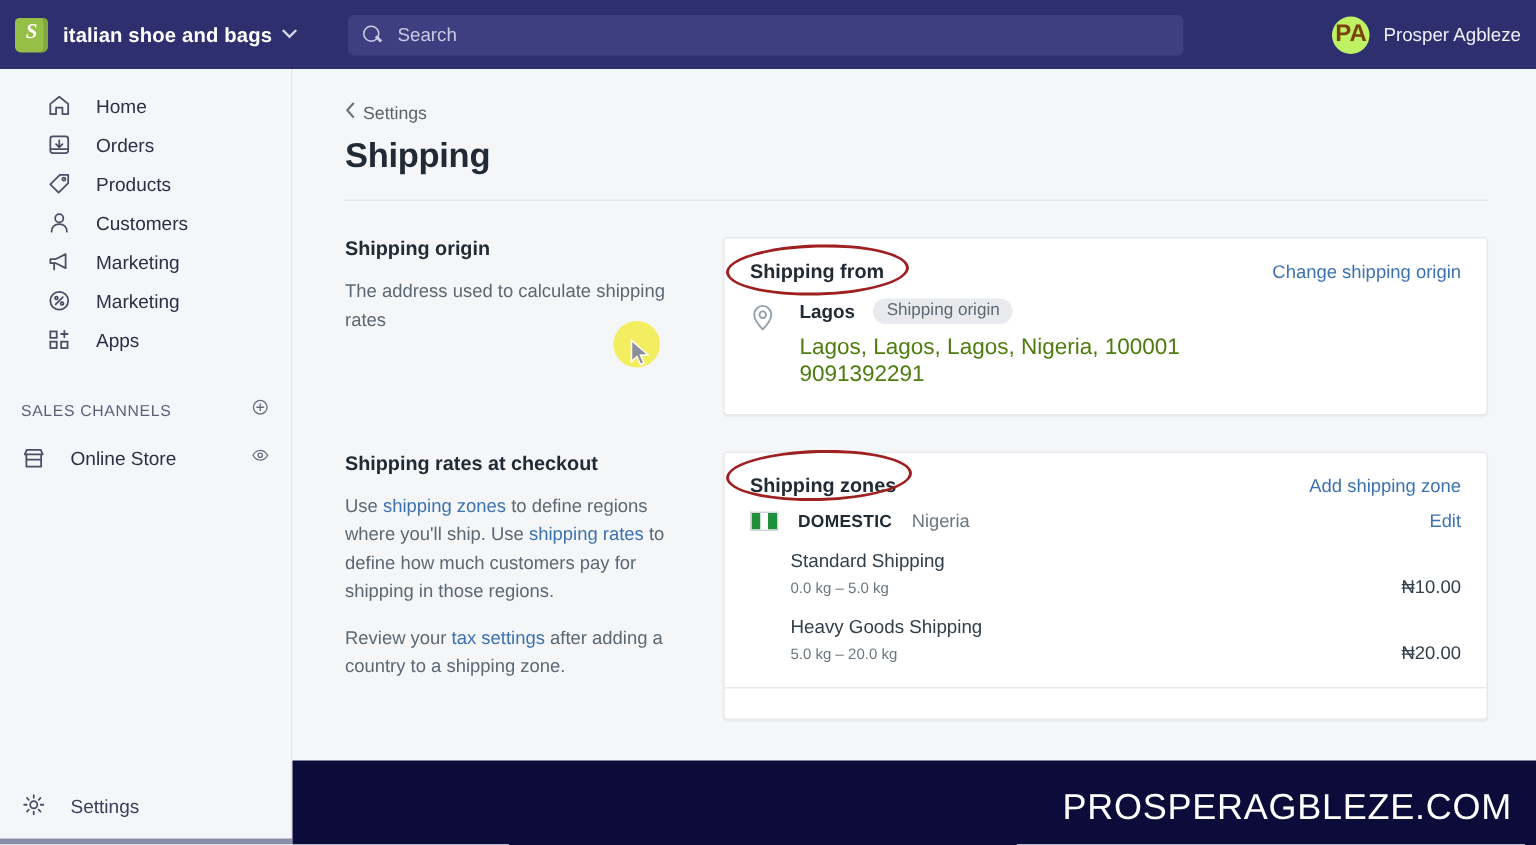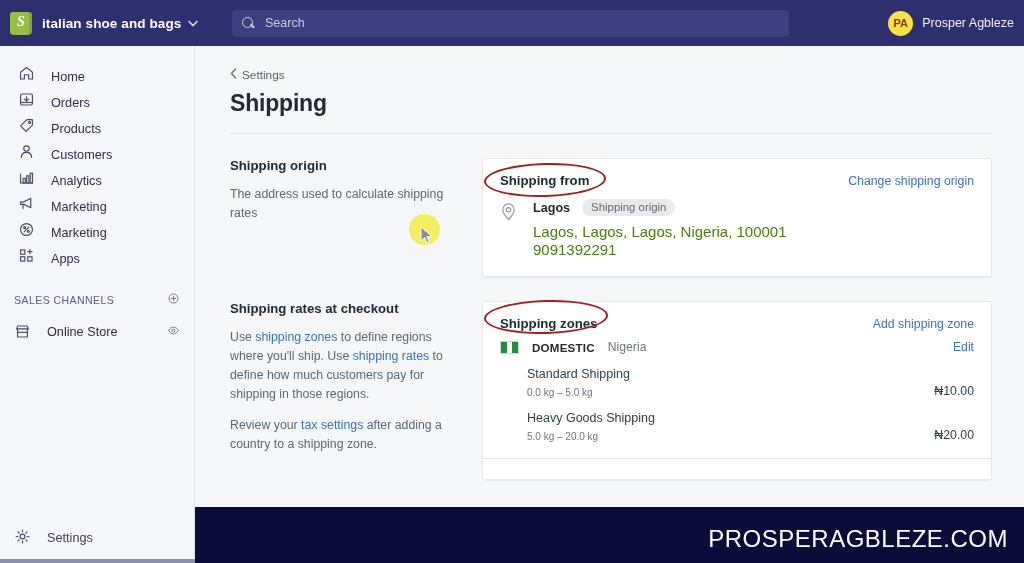--- a/index.html
+++ b/index.html
@@ -43,35 +43,35 @@
     width: 9px; height: 9px; border: 1.6px solid #cdcfe8; border-radius: 50%;
   }
   .search-ico::after {
     content: ""; position: absolute; left: 8px; top: 9px;
     width: 5px; height: 1.6px; background: #cdcfe8; transform: rotate(45deg);
   }
   .search-ph { color: #c8cae4; font-size: 12.5px; margin-left: 9px; }
 
   .user { margin-left: auto; display: flex; align-items: center; padding-right: 10px; }
   .avatar {
-    width: 25px; height: 25px; border-radius: 50%; background: #fde047;
-    color: #7a4109; font-size: 11px; font-weight: bold;
+    width: 25px; height: 25px; border-radius: 50%; background: #bef264;
+    color: #7a4109; font-size: 16px; font-weight: bold;
     display: flex; align-items: center; justify-content: center; flex: none;
   }
   .user-name { color: #f0f1f8; font-size: 12.5px; margin-left: 9px; white-space: nowrap; }
 
   
   .sidebar {
     position: absolute; top: 46px; left: 0; width: 195px; height: 517px;
     background: #f5f6fa; border-right: 1px solid #e1e3ea;
   }
   .nav { padding-top: 12px; }
   .nav-item {
-    display: flex; align-items: flex-end; height: 26px;
-    padding-left: 18px; cursor: pointer;
+    display: flex; align-items: center; height: 26px;
+    padding-left: 31px; cursor: pointer;
   }
   .nav-ico { width: 19px; height: 19px; flex: none; color: #4a4f66; }
   .nav-ico svg { display: block; }
   .nav-label { font-size: 12.7px; color: #2c2f45; margin-left: 14px; }
 
   .section-head {
     display: flex; align-items: center; height: 24px;
     padding: 0 14px; margin-top: 22px;
   }
   .section-title { font-size: 10.5px; color: #5a5f77; letter-spacing: .45px; }
@@ -267,31 +267,20 @@
       <div class="nav-item">
         <span class="nav-ico">
           <svg width="17" height="17" viewBox="0 0 20 20" fill="none" stroke="#4a4f66" stroke-width="1.4">
             <circle cx="10" cy="6.5" r="3.2"></circle>
             <path d="M4 17 C4 13 6.7 11 10 11 C13.3 11 16 13 16 17" stroke-linecap="round"></path>
           </svg>
         </span>
         <span class="nav-label">Customers</span>
       </div>
 
-      <div class="nav-item">
-        <span class="nav-ico">
-          <svg width="17" height="17" viewBox="0 0 20 20" fill="none" stroke="#4a4f66" stroke-width="1.4">
-            <path d="M3 16.5 V6 M3 16.5 H17" stroke-linecap="round"></path>
-            <rect x="6" y="11" width="2.6" height="5.5"></rect>
-            <rect x="10.2" y="8" width="2.6" height="8.5"></rect>
-            <rect x="14.4" y="5" width="2.6" height="11.5"></rect>
-          </svg>
-        </span>
-        <span class="nav-label">Analytics</span>
-      </div>
 
       <div class="nav-item">
         <span class="nav-ico">
           <svg width="17" height="17" viewBox="0 0 20 20" fill="none" stroke="#4a4f66" stroke-width="1.4">
             <path d="M3 8 H7 L15 4 V15 L7 11 H3 Z" stroke-linejoin="round"></path>
             <path d="M6 11 V16" stroke-linecap="round"></path>
           </svg>
         </span>
         <span class="nav-label">Marketing</span>
       </div>

